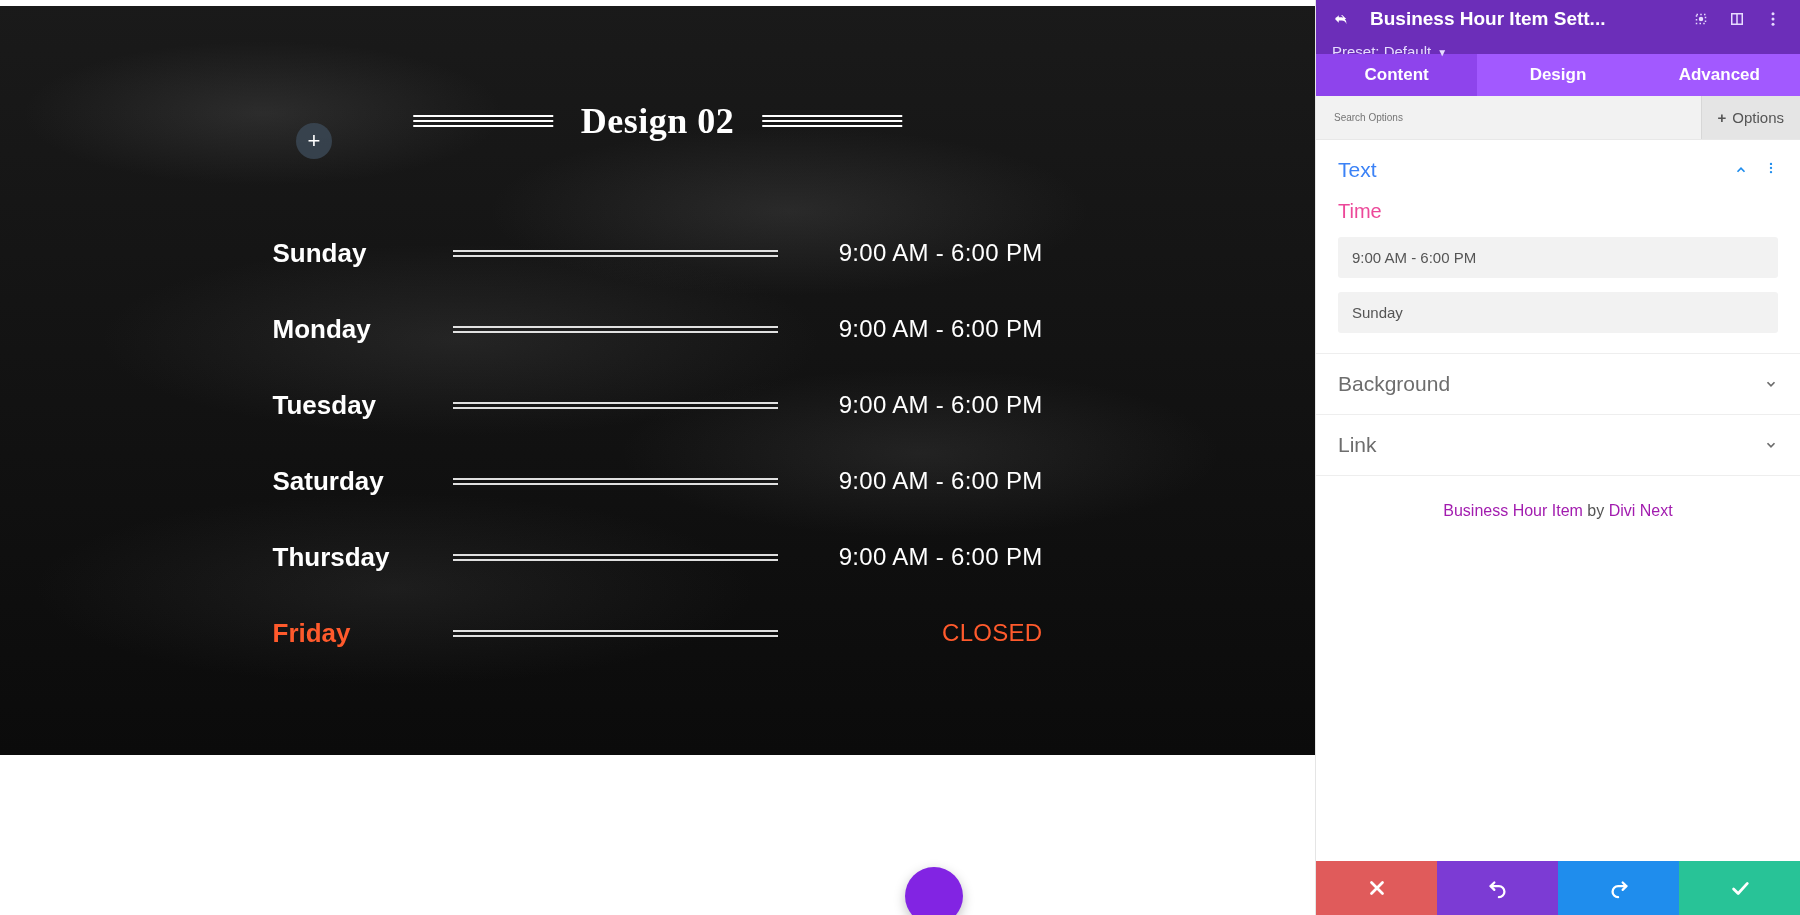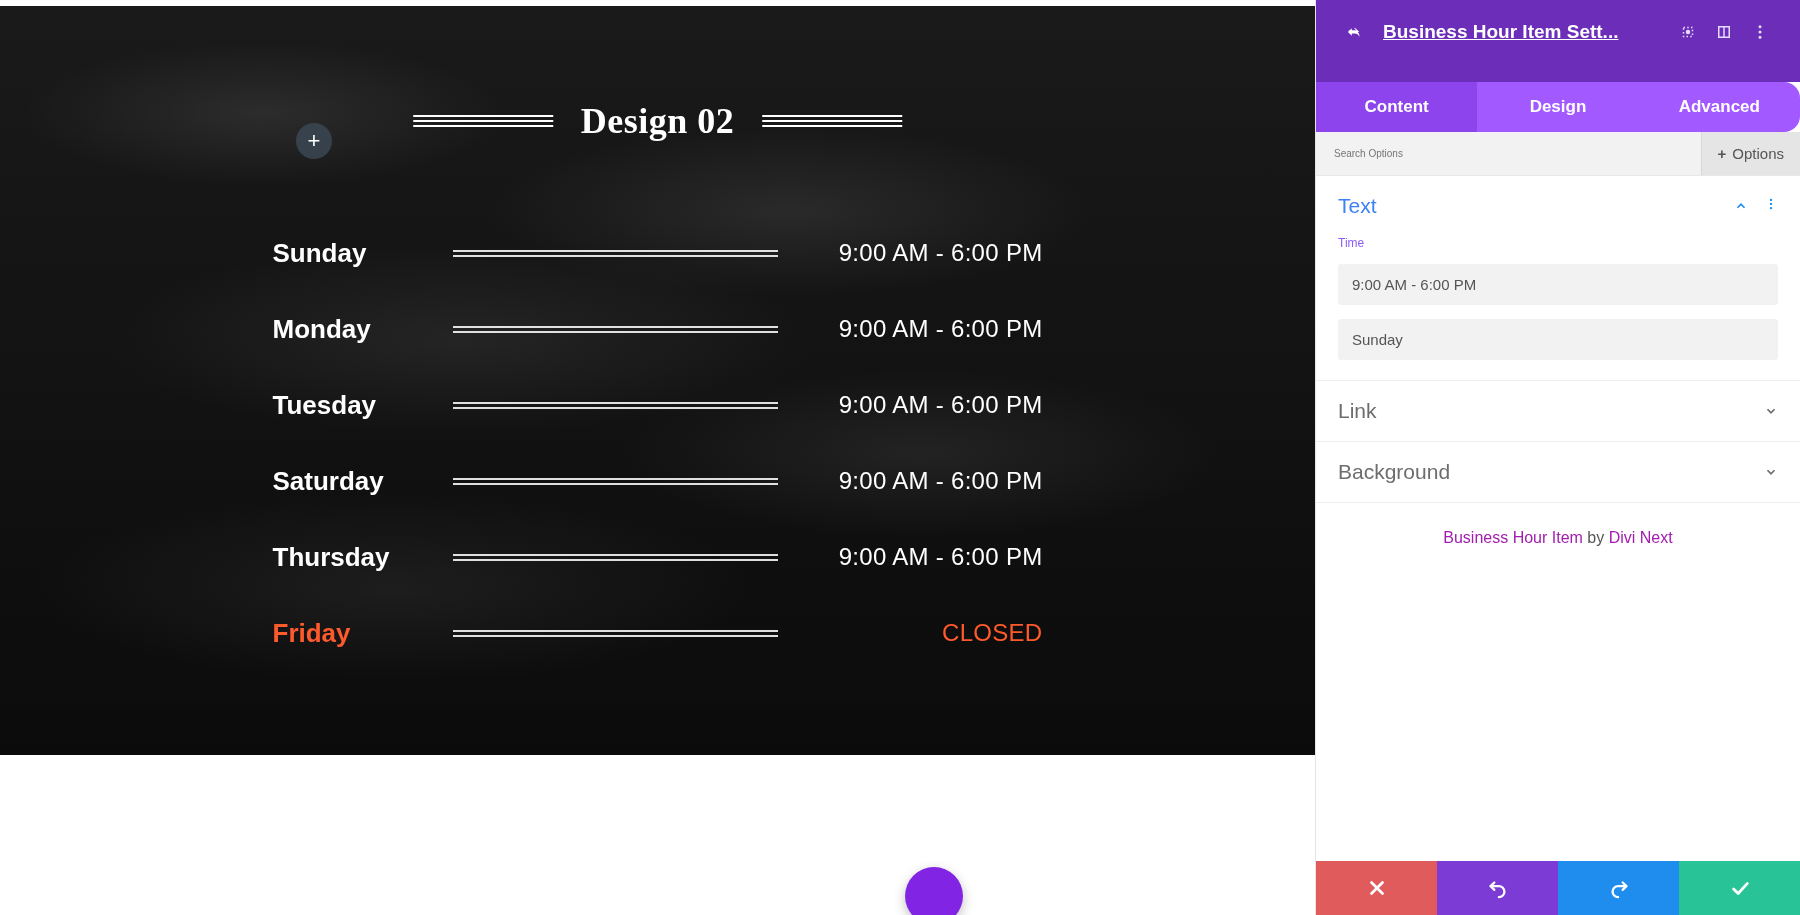--- a/index.html
+++ b/index.html
@@ -46,50 +46,50 @@
 
   .fab{
     position:absolute; left:905px; bottom:-10px; width:58px; height:58px; border-radius:50%;
     background:#8224e3; box-shadow:0 4px 12px rgba(0,0,0,.25);
   }
   .fab::before{ content:""; position:absolute; inset:0; margin:auto; width:28px; height:28px; border-radius:50%; background:rgba(255,255,255,0); }
 
   
   .panel{ flex:1; height:100%; display:flex; flex-direction:column; border-left:1px solid #e5e5e5; background:#fff; }
   .panel-header{
-    background:#6c2eb9; color:#fff; padding:13px; height:82px;text-decoration:underline;
+    background:#6c2eb9; color:#fff; padding:0; height:54px;
   }
   .panel-header-top{
     display:flex; align-items:center; height:38px; padding:0 14px 0 10px; gap:10px;
   }
   .hdr-back{ width:30px; height:30px; display:flex; align-items:center; justify-content:center; cursor:pointer; color:#fff;}
   .hdr-title{ flex:1; font-size:19px; font-weight:700; white-space:nowrap; overflow:hidden; text-overflow:ellipsis; padding-left:4px;}
   .hdr-icon{ width:26px; height:26px; display:flex; align-items:center; justify-content:center; cursor:pointer; color:#e7dcff;}
   .hdr-icon svg, .hdr-back svg{ width:18px; height:18px; }
   .preset-row{ height:27px; display:flex; align-items:center; padding:0 16px; font-size:15px; color:#e6dcff; cursor:pointer; gap:6px;}
   .preset-caret{ font-size:10px; transform:translateY(1px); }
 
-  .tabs{ display:flex; background:#a259ff; height:50px;border-radius:16px; }
+  .tabs{ display:flex; background:#a259ff; height:42px; }
   .tab{ flex:1; display:flex; align-items:center; justify-content:center; color:#fff; font-size:17px; font-weight:600; cursor:pointer;}
   .tab.active{ background:#8e44ec; }
 
   .search-row{ display:flex; align-items:center; height:44px; background:#f2f2f2; border-bottom:1px solid #e8e8e8; }
   .search-input{ flex:1; border:none; background:transparent; padding:0 18px; font-size:10px; color:#555; outline:none; }
   .filter-btn{ display:flex; align-items:center; gap:6px; padding:0 16px; height:100%; background:#e5e5e5; color:#555; font-size:15px; cursor:pointer; border-left:1px solid #d7d7d7;}
 
   .panel-body{ flex:1; overflow:auto; }
   .section{ border-bottom:1px solid #eee; }
   .section-head{ display:flex; align-items:center; justify-content:space-between; padding:18px 22px; cursor:pointer;}
   .section-head.open .sh-title{ color:#3b82f6; }
   .sh-title{ font-size:21px; color:#6d6d6d; }
   .sh-icons{ display:flex; gap:16px; align-items:center; color:#1f8ded;}
   .sh-icons svg{ width:14px; height:14px; }
   .sh-kebab{ color:#1f8ded; cursor:pointer;}
   .section-content{ padding:0 22px 20px 22px; display:flex; flex-direction:column; gap:14px;}
-  .field-label{ font-size:12px; color:#8b5cf6; }
+  .field-label{ font-size:20px; color:#ec4899; }
   .field-input{ width:100%; border:none; background:#f2f2f2; border-radius:3px; padding:12px 14px; font-size:15px; color:#555; outline:none;}
 
   .credits{ text-align:center; padding:26px 0; font-size:16px; color:#555; }
   .credits a{ color:#a21caf; text-decoration:none; }
 
   .panel-footer{ display:flex; height:54px; }
   .ftr-btn{ flex:1; display:flex; align-items:center; justify-content:center; color:#fff; cursor:pointer; }
   .ftr-cancel{ background:#e05b5b; }
   .ftr-undo  { background:#7c3bd4; }
   .ftr-redo  { background:#1f8ded; }
@@ -203,20 +203,24 @@
               <line x1="12" y1="5" x2="12" y2="19"></line>
             </svg>
         </div>
         <div class="hdr-icon">
           <svg viewBox="0 0 24 24" fill="currentColor">
               <circle cx="12" cy="5" r="2"></circle>
               <circle cx="12" cy="12" r="2"></circle>
               <circle cx="12" cy="19" r="2"></circle>
             </svg>
         </div>
+      </div>
+      <div class="preset-row">
+        <span>Preset: Default</span>
+        <span class="preset-caret">▼</span>
       </div>
     </div>
 
     <div class="tabs">
       <div class="tab active">Content</div>
       <div class="tab">Design</div>
       <div class="tab">Advanced</div>
     </div>
 
     <div class="search-row">
@@ -247,40 +251,40 @@
         </div>
         <div class="section-content">
           <div class="field-label">Time</div>
           <input class="field-input" value="9:00 AM - 6:00 PM" style="">
           <input class="field-input" value="Sunday" style="">
         </div>
       </div>
 
       <div class="section">
         <div class="section-head">
+          <div class="sh-title">Background</div>
+          <div class="sh-icons" style="color:#6d6d6d;">
+            <svg viewBox="0 0 24 24" fill="none" stroke="currentColor" stroke-width="3">
+                <polyline points="6 9 12 15 18 9"></polyline>
+              </svg>
+          </div>
+        </div>
+      </div>
+
+      <div class="section">
+        <div class="section-head">
           <div class="sh-title">Link</div>
           <div class="sh-icons" style="color:#6d6d6d;">
             <svg viewBox="0 0 24 24" fill="none" stroke="currentColor" stroke-width="3">
                 <polyline points="6 9 12 15 18 9"></polyline>
               </svg>
           </div>
         </div>
       </div>
 
-      <div class="section">
-        <div class="section-head">
-          <div class="sh-title">Background</div>
-          <div class="sh-icons" style="color:#6d6d6d;">
-            <svg viewBox="0 0 24 24" fill="none" stroke="currentColor" stroke-width="3">
-                <polyline points="6 9 12 15 18 9"></polyline>
-              </svg>
-          </div>
-        </div>
-      </div>
-
       <div class="credits">
         <a>Business Hour Item</a><span> by </span><a>Divi Next</a>
       </div>
 
     </div>
 
     <div class="panel-footer">
       <div class="ftr-btn ftr-cancel">
         <svg viewBox="0 0 24 24" fill="currentColor">
             <path d="M18 6L6 18M6 6l12 12" stroke="currentColor" stroke-width="3" stroke-linecap="round"></path>

